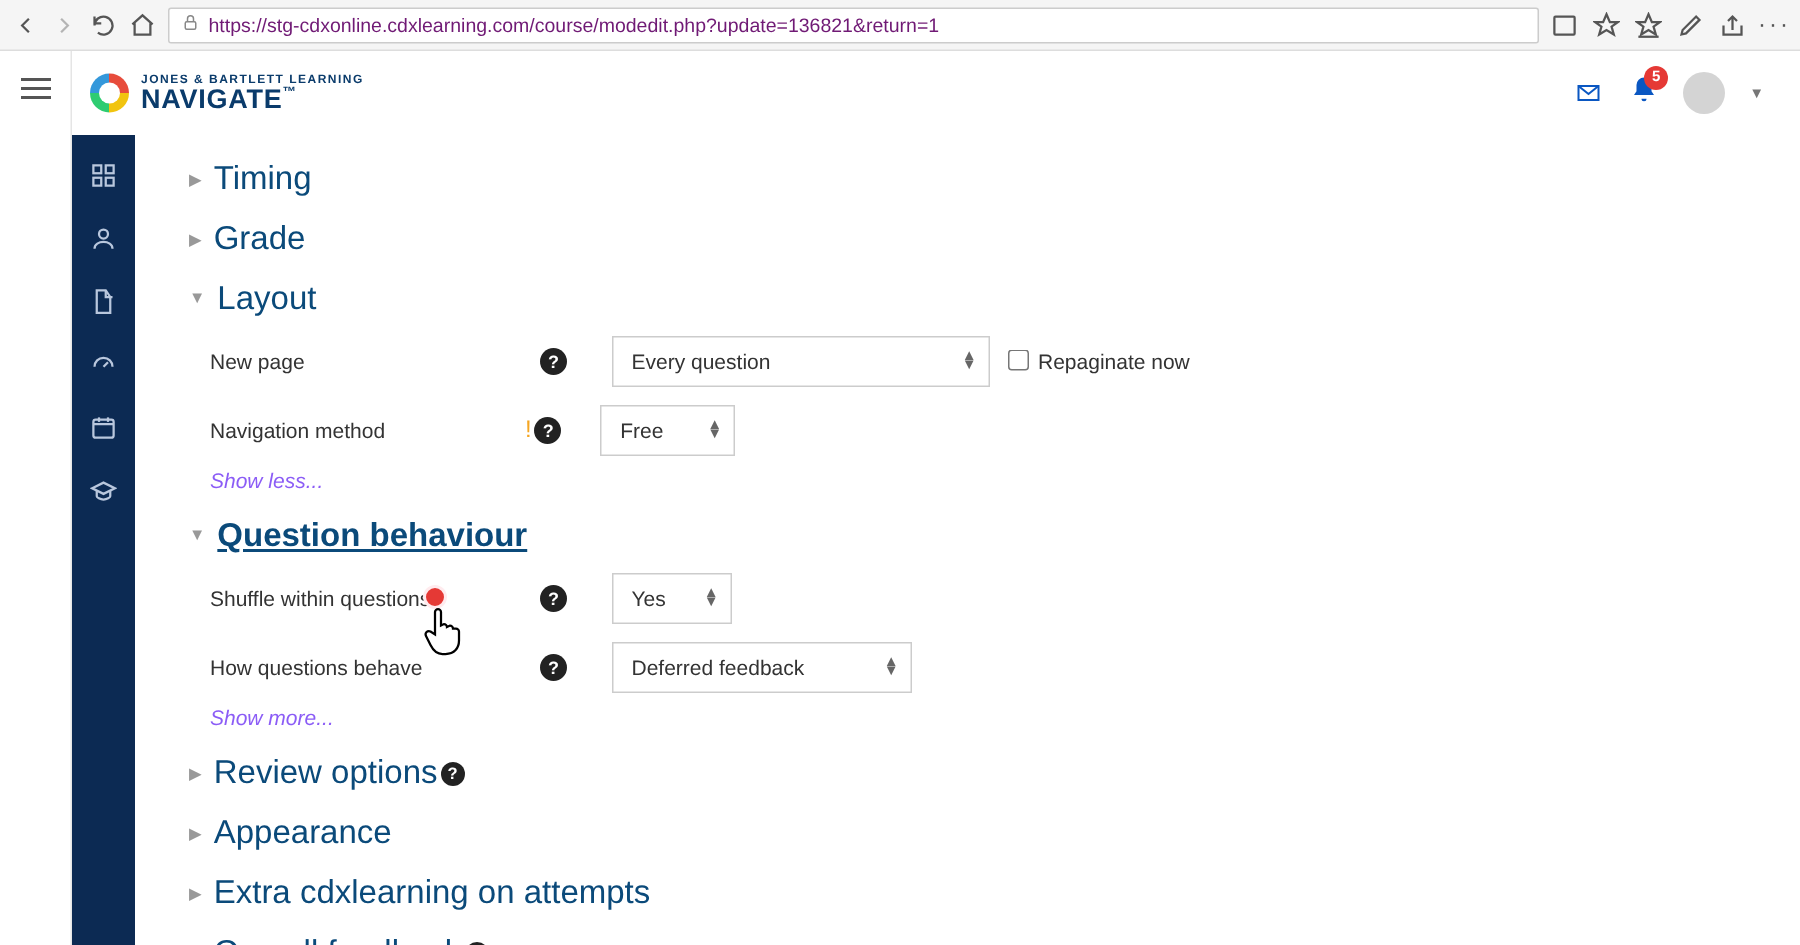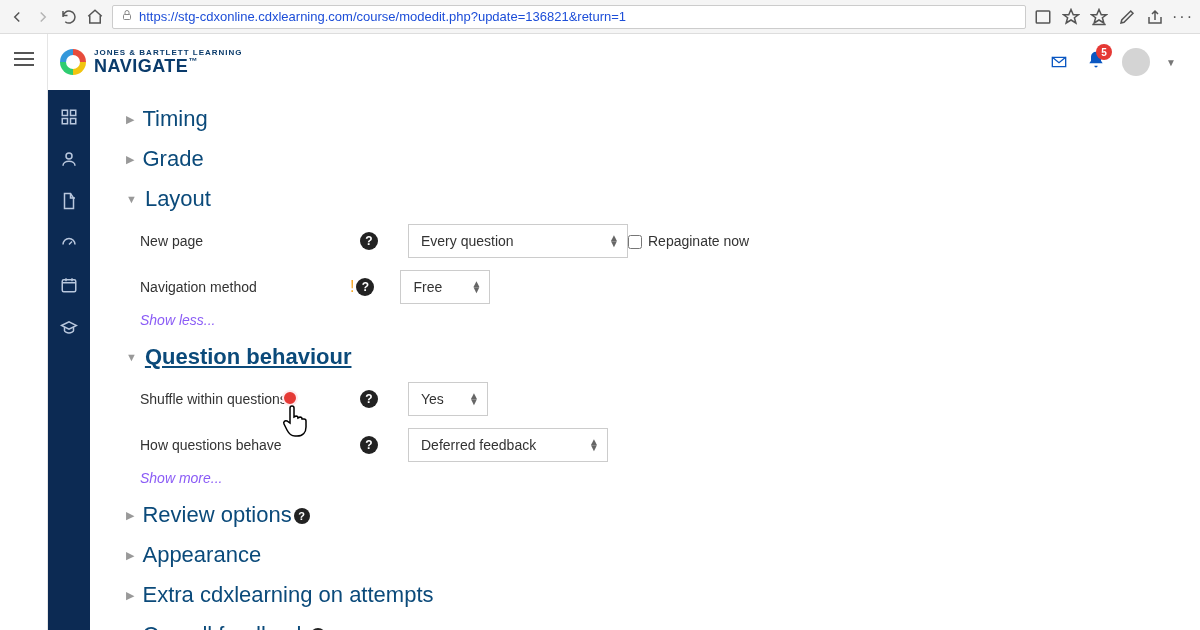--- a/index.html
+++ b/index.html
@@ -1,21 +1,21 @@
 <!DOCTYPE html>
 <html><head>
 <meta charset="utf-8">
 <style>
   * { box-sizing: border-box; margin: 0; padding: 0; }
   body { font-family: -apple-system, "Segoe UI", Arial, sans-serif; background: #fff; width: 1200px; height: 630px; overflow: hidden; }
 
   
   .browser-bar { height: 34px; background: #f5f5f5; border-bottom: 1px solid #ddd; display: flex; align-items: center; padding: 0 8px; gap: 8px; color: #555; }
   .browser-bar .ico { width: 18px; height: 18px; display:flex; align-items:center; justify-content:center; color:#555; }
-  .url-box { flex: 1; height: 24px; border: 1px solid #ccc; border-radius: 2px; background: #fff; display:flex; align-items:center; padding: 0 8px; gap:6px; color:#1d4ed8; font-size:13px; overflow:hidden; white-space:nowrap; }
+  .url-box { flex: 1; height: 24px; border: 1px solid #ccc; border-radius: 2px; background: #fff; display:flex; align-items:center; padding: 0 8px; gap:6px; color:#701a75; font-size:13px; overflow:hidden; white-space:nowrap; }
   .url-box .lock { color:#888; }
   .right-icons { display:flex; gap:10px; }
 
   .outer { display:flex; height: calc(630px - 34px); }
 
   
   .ham-col { width: 48px; border-right: 1px solid #e5e5e5; display:flex; justify-content:center; padding-top:18px; }
   .hamburger { width:20px; height:14px; display:flex; flex-direction:column; justify-content:space-between; }
   .hamburger span { display:block; height:2px; background:#555; }
 
@@ -50,25 +50,25 @@
   .chev { color:#999; font-size:11px; }
   .section-title { color:#0b4a7a; font-size:22px; font-weight:500; }
   .section-title.underlined { text-decoration: underline; font-weight: bold; }
 
   .row { display:flex; align-items:center; margin: 12px 0 4px 14px; }
   .row-label { width: 210px; color:#333; font-size:14px; display:flex; align-items:flex-start; gap:6px; }
   .help { width:18px; height:18px; border-radius:50%; background:#222; color:#fff; font-size:12px; font-weight:700; display:inline-flex; align-items:center; justify-content:center; margin-left:10px; }
   .warn { color:#f5a623; font-size:16px; margin-right:2px; }
   .select { border:1px solid #ccc; height:34px; padding: 0 30px 0 12px; font-size:14px; color:#333; background:#fff; position:relative; display:flex; align-items:center; }
   .select .arrows { position:absolute; right:8px; color:#666; font-size:10px; line-height:6px; }
-  .select-wide { width:220px; }
+  .select-wide { width:252px; }
   .select-med { width:200px; }
   .select-sm { width:90px; }
   .select-xs { width:80px; }
-  .chk { display:flex; align-items:flex-end; gap:6px; font-size:14px; color:#333; }
+  .chk { margin-left:12px; display:flex; align-items:flex-start; gap:6px; font-size:14px; color:#333; }
   .chk input { width:14px; height:14px; }
 
   .link { color:#8b5cf6; font-size:14px; margin: 8px 0 16px 14px; cursor:pointer;font-style:italic; }
 
   .help-inline { width:16px; height:16px; border-radius:50%; background:#222; color:#fff; font-size:11px; font-weight:700; display:inline-flex; align-items:center; justify-content:center; margin-left:2px; vertical-align:middle; }
 
   
   .cursor { position:absolute; left:282px; top:400px; pointer-events:none; }
   .red-dot { width:16px; height:16px; border-radius:50%; background:#e53935; border:2px solid #ffebee; position:absolute; left:0; top:-10px; }
   .hand { position:absolute; left:0px; top:4px; }

